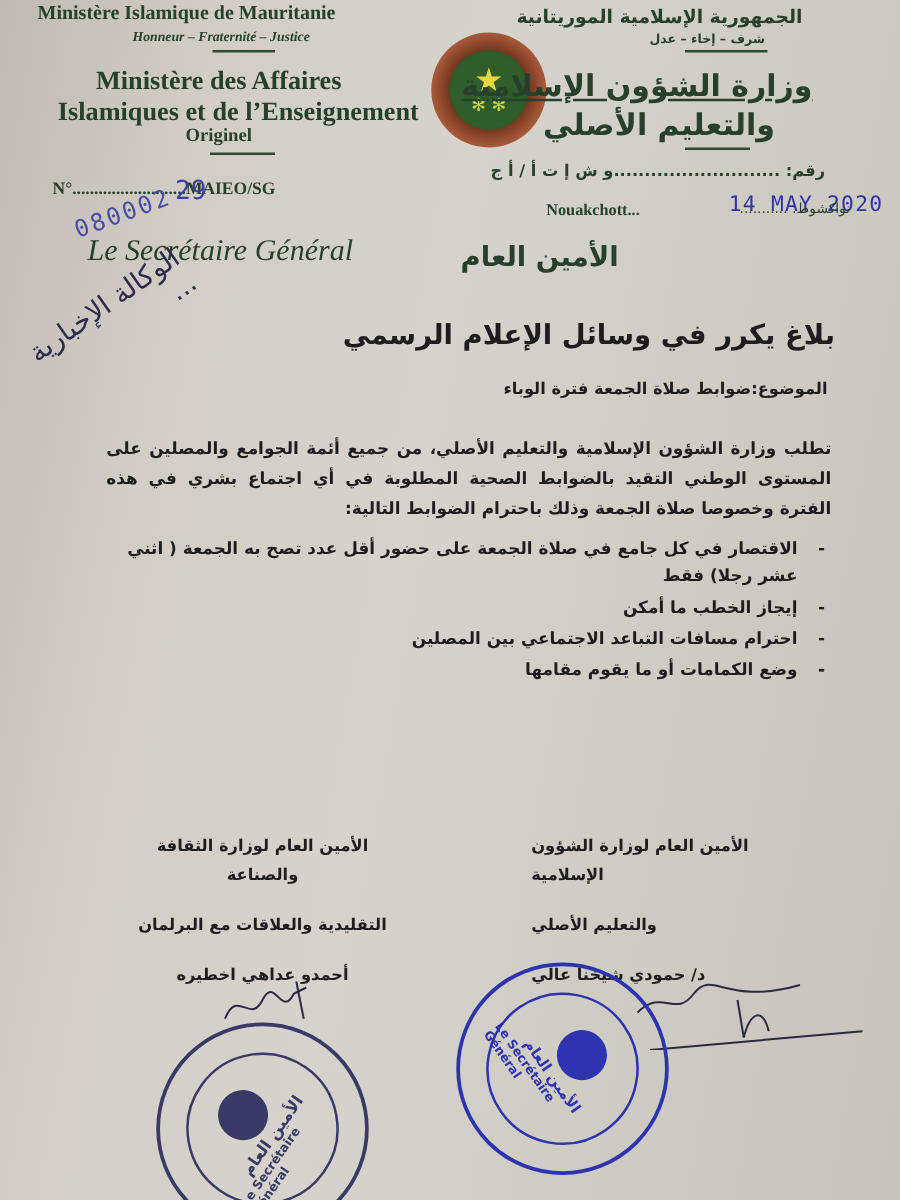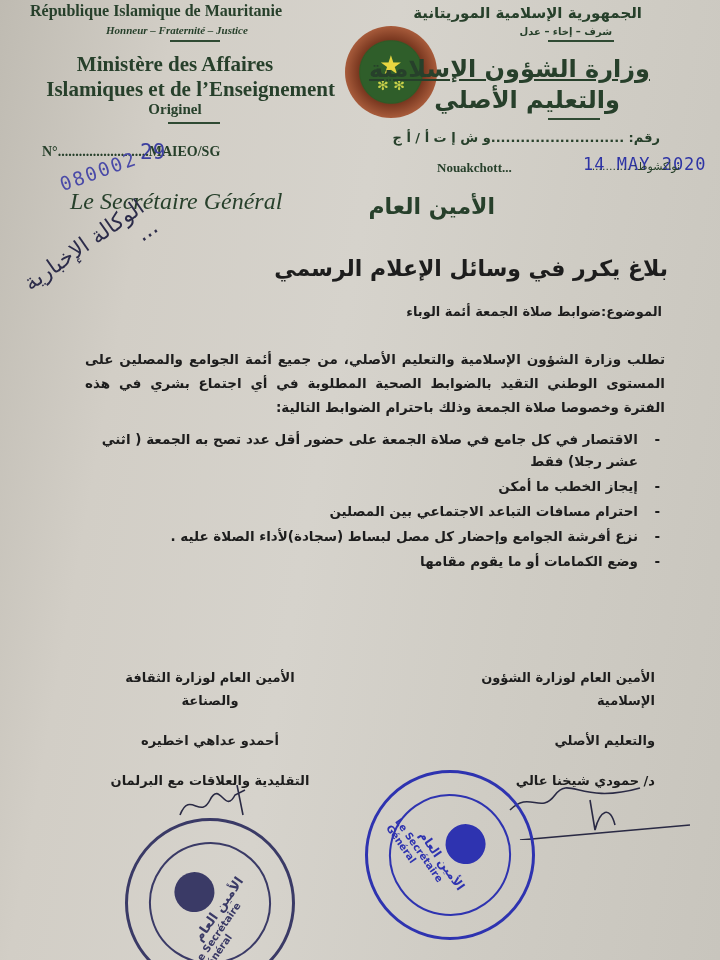--- a/index.html
+++ b/index.html
@@ -41,21 +41,21 @@
   .ar-sg { right:225px; top:194px; font-size:22px; font-weight:bold; direction:rtl; }
   .hand-note { left:30px; top:228px; width:150px; height:110px; color:#2c2c4a; font-size:22px; transform:rotate(-35deg); direction:rtl; line-height:24px; }
   .title-ar { right:52px; top:256px; font-size:22px; font-weight:bold; direction:rtl; }
   .subject { right:58px; top:304px; font-size:13px; font-weight:bold; direction:rtl; }
   .body-para { right:55px; top:347px; width:580px; font-size:13.5px; font-weight:bold; direction:rtl; text-align:justify; line-height:24px; }
   .list { right:60px; top:428px; width:560px; margin:0; padding:0; list-style:none; direction:rtl; font-size:13.5px; font-weight:bold; line-height:22px; }
   .list li { position:relative; padding-right:22px; margin-bottom:3px; }
   .list li .dash { position:absolute; right:0; top:0; }
   .sig-left { left:95px; top:666px; width:230px; text-align:center; direction:rtl; font-size:13px; font-weight:bold; line-height:23px; }
   .sig-left div { margin-bottom:17px; }
-  .sig-right { left:425px; top:666px; width:230px; text-align:right; direction:rtl; font-size:13px; font-weight:bold; line-height:23px; }
+  .sig-right { left:425px; top:666px; width:230px; text-align:left; direction:rtl; font-size:13px; font-weight:bold; line-height:23px; }
   .sig-right div { margin-bottom:17px; }
   .stamp-left {
     left:125px; top:818px; width:170px; height:170px; border-radius:50%;
     border:3px solid #3a3a66; box-sizing:border-box;
     display:flex; align-items:center; justify-content:center;
   }
   .stamp-left .ring2 { width:118px; height:118px; border-radius:50%; border:2px solid #3a3a66; display:flex; flex-direction:column; align-items:center; justify-content:center; color:#3a3a66; font-size:13px; font-weight:bold; transform:rotate(-55deg); }
   .stamp-right {
     left:365px; top:770px; width:170px; height:170px; border-radius:50%;
     border:3px solid #2e33b0; box-sizing:border-box;
@@ -63,21 +63,21 @@
   }
   .stamp-right .ring2 { width:118px; height:118px; border-radius:50%; border:2px solid #2e33b0; display:flex; flex-direction:column; align-items:center; justify-content:center; color:#2e33b0; font-size:12px; font-weight:bold; transform:rotate(55deg); }
   .emblem-dot { width:40px; height:40px; border-radius:50%; background:#2e33b0; margin-bottom:2px; }
   .emblem-dot.dark { background:#3a3a66; }
   .sig-scrawl-left { left:175px; top:785px; width:80px; height:40px; }
   .sig-scrawl-right { left:500px; top:780px; width:200px; height:60px; }
 </style>
 </head>
 <body>
 
-<div class="abs serif green fr-hdr1">République Islamique de Mauritanie</div>
+<div class="abs serif green fr-hdr1">Ministère Islamique de Mauritanie</div>
 <div class="abs serif green fr-hdr2">Honneur – Fraternité – Justice</div>
 <div class="abs rule" style="left:170px;top:40px;width:50px;"></div>
 <div class="abs serif green fr-min">Ministère des Affaires</div>
 <div class="abs serif green fr-min2">Islamiques et de l’Enseignement</div>
 <div class="abs serif green fr-min3">Originel</div>
 <div class="abs rule" style="left:168px;top:122px;width:52px;"></div>
 
 <div class="abs seal">
   <div class="seal-inner">
     <span class="seal-star">★</span>
@@ -99,35 +99,35 @@
 
 <div class="abs green ar-ref">رقم: ...........................و ش إ ت أ / أ ج</div>
 <div class="abs serif green nouak">Nouakchott...</div>
 <div class="abs date-stamp">14 MAY 2020</div>
 <div class="abs green ar-date-lbl">نواكشوط: ...........</div>
 <div class="abs green ar-sg">الأمين العام</div>
 
 <div class="abs hand-note">الوكالة الإخبارية ...</div>
 
 <div class="abs title-ar">بلاغ يكرر في وسائل الإعلام الرسمي</div>
-<div class="abs subject">الموضوع:ضوابط صلاة الجمعة أئمة الوباء</div>
+<div class="abs subject">الموضوع:ضوابط صلاة الجمعة فترة الوباء</div>
 <div class="abs body-para">تطلب وزارة الشؤون الإسلامية والتعليم الأصلي، من جميع أئمة الجوامع والمصلين على المستوى الوطني التقيد بالضوابط الصحية المطلوبة في أي اجتماع بشري في هذه الفترة وخصوصا صلاة الجمعة وذلك باحترام الضوابط التالية:</div>
 
 <ul class="abs list">
   <li><span class="dash">-</span><span>الاقتصار في كل جامع في صلاة الجمعة على حضور أقل عدد تصح به الجمعة ( اثني عشر رجلا) فقط</span></li>
   <li><span class="dash">-</span><span>إيجاز الخطب ما أمكن</span></li>
   <li><span class="dash">-</span><span>احترام مسافات التباعد الاجتماعي بين المصلين</span></li>
-  <li><span class="dash">-</span><span>نزع أفرشة الجوامع وإحضار كل مصل لبساط (سجادة)لأداء الصلاة عليه .</span></li>
+  <li><span class="dash">-</span></li>
   <li><span class="dash">-</span><span>وضع الكمامات أو ما يقوم مقامها</span></li>
 </ul>
 
 <div class="abs sig-left">
   <div>الأمين العام لوزارة الثقافة والصناعة</div>
+  <div>التقليدية والعلاقات مع البرلمان</div>
   <div>أحمدو عداهي اخطيره</div>
-  <div>التقليدية والعلاقات مع البرلمان</div>
 </div>
 <div class="abs sig-right">
   <div>الأمين العام لوزارة الشؤون الإسلامية</div>
   <div>والتعليم الأصلي</div>
   <div>د/ حمودي شيخنا عالي</div>
 </div>
 
 <svg class="abs sig-scrawl-left" viewBox="0 0 80 40">
   <path d="M5 30 C15 5, 25 35, 35 15 S50 30, 60 10 L70 5 M62 0 L68 30" stroke="#2a2a44" stroke-width="1.6" fill="none"></path>
 </svg>

